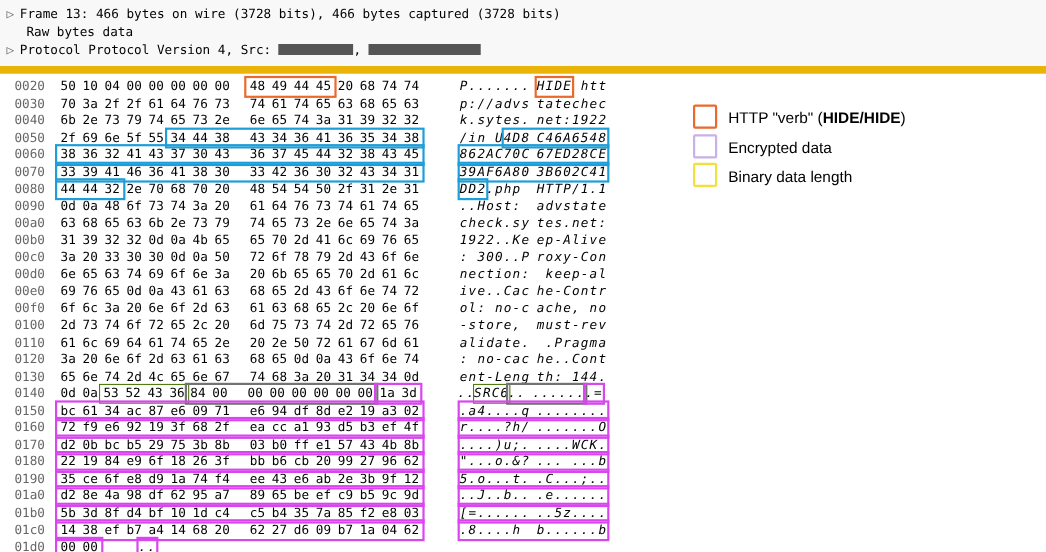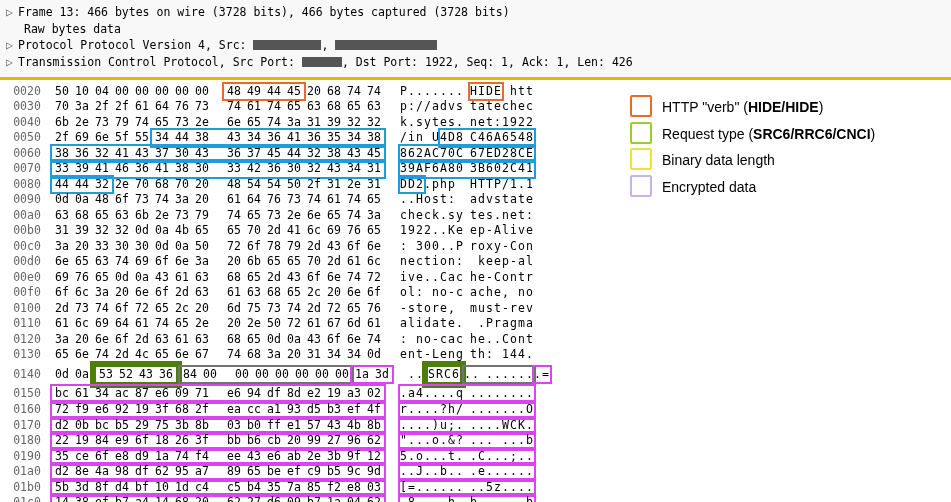--- a/index.html
+++ b/index.html
@@ -7,21 +7,21 @@
     padding: 0;
     font-family: "DejaVu Sans Mono", "Consolas", "Courier New", monospace;
     font-size: 11.5px;
     background: #fff;
     color: #000;
     width: 951px;
     box-sizing: border-box;
   }
   .frame-info {
     padding: 4px 6px 6px 6px;
-    border-bottom: 3px solid #eab308;
+    border-bottom: 7px solid #eab308;
     background: #f8f8f8;
     line-height: 1.45;
   }
   .frame-info .row {
     white-space: nowrap;
   }
   .tri {
     display: inline-block;
     width: 10px;
     margin-right: 2px;
@@ -62,30 +62,31 @@
   .a {
     display: inline-block;
     width: 8px;
   }
   .a8sep {
     display: inline-block;
     width: 6px;
   }
   .ascii-sec {
     display: inline-block;
-    margin-left: 16px;
+    margin-left: 34px;
+    font-style: italic;
   }
   .hex-sec {
     display: inline-block;
     margin-left: 4px;
   }
   
   .hl-orange { border: 2px solid #e96a2c; margin: -2px; padding: 0; }
   .hl-blue   { border: 2px solid #1e9ed8; margin: -2px; padding: 0; }
-  .hl-green  { border: 6px solid #4d7c0f; margin: -2px; padding: 0; }
+  .hl-green  { border: 1px solid #4d7c0f; margin: -2px; padding: 0; }
   .hl-yellow { border: 2px solid #737373; margin: -2px; padding: 0; }
   .hl-purple { border: 2px solid #d946ef; margin: -2px; padding: 0; }
   .seg { display: inline-block; }
 
   .legend {
     position: absolute;
     left: 630px;
     top: 94px;
     font-family: Arial, sans-serif;
     font-size: 14px;
@@ -112,23 +113,20 @@
 <div class="frame-info">
   <div class="row">
     <span class="tri">▷</span><span>Frame 13: 466 bytes on wire (3728 bits), 466 bytes captured (3728 bits)</span>
   </div>
   <div class="row">
     <span class="indent"></span><span>Raw bytes data</span>
   </div>
   <div class="row">
     <span class="tri">▷</span><span>Protocol Protocol Version 4, Src: </span><span class="redact" style="width:68px"></span>, <span class="redact" style="width:102px"></span>
   </div>
-  <div class="row">
-    <span class="tri">▷</span><span>Transmission Control Protocol, Src Port: </span><span class="redact" style="width:40px"></span><span>, Dst Port: 1922, Seq: 1, Ack: 1, Len: 426</span>
-  </div>
 </div>
 
 <div class="hex-pane" id="hex-pane">
     <div class="hex-row"><span class="offset">0020</span><span class="hex-sec"><span class="h">50</span><span class="h">10</span><span class="h">04</span><span class="h">00</span><span class="h">00</span><span class="h">00</span><span class="h">00</span><span class="h">00</span><span class="sep"></span><span class="seg hl-orange"><span class="h">48</span><span class="h">49</span><span class="h">44</span><span class="h">45</span></span><span class="h">20</span><span class="h">68</span><span class="h">74</span><span class="h">74</span></span><span class="ascii-sec"><span class="a">P</span><span class="a">.</span><span class="a">.</span><span class="a">.</span><span class="a">.</span><span class="a">.</span><span class="a">.</span><span class="a">.</span><span class="a8sep"></span><span class="seg hl-orange"><span class="a">H</span><span class="a">I</span><span class="a">D</span><span class="a">E</span></span><span class="a">&nbsp;</span><span class="a">h</span><span class="a">t</span><span class="a">t</span></span></div>
     <div class="hex-row"><span class="offset">0030</span><span class="hex-sec"><span class="h">70</span><span class="h">3a</span><span class="h">2f</span><span class="h">2f</span><span class="h">61</span><span class="h">64</span><span class="h">76</span><span class="h">73</span><span class="sep"></span><span class="h">74</span><span class="h">61</span><span class="h">74</span><span class="h">65</span><span class="h">63</span><span class="h">68</span><span class="h">65</span><span class="h">63</span></span><span class="ascii-sec"><span class="a">p</span><span class="a">:</span><span class="a">/</span><span class="a">/</span><span class="a">a</span><span class="a">d</span><span class="a">v</span><span class="a">s</span><span class="a8sep"></span><span class="a">t</span><span class="a">a</span><span class="a">t</span><span class="a">e</span><span class="a">c</span><span class="a">h</span><span class="a">e</span><span class="a">c</span></span></div>
     <div class="hex-row"><span class="offset">0040</span><span class="hex-sec"><span class="h">6b</span><span class="h">2e</span><span class="h">73</span><span class="h">79</span><span class="h">74</span><span class="h">65</span><span class="h">73</span><span class="h">2e</span><span class="sep"></span><span class="h">6e</span><span class="h">65</span><span class="h">74</span><span class="h">3a</span><span class="h">31</span><span class="h">39</span><span class="h">32</span><span class="h">32</span></span><span class="ascii-sec"><span class="a">k</span><span class="a">.</span><span class="a">s</span><span class="a">y</span><span class="a">t</span><span class="a">e</span><span class="a">s</span><span class="a">.</span><span class="a8sep"></span><span class="a">n</span><span class="a">e</span><span class="a">t</span><span class="a">:</span><span class="a">1</span><span class="a">9</span><span class="a">2</span><span class="a">2</span></span></div>
     <div class="hex-row"><span class="offset">0050</span><span class="hex-sec"><span class="h">2f</span><span class="h">69</span><span class="h">6e</span><span class="h">5f</span><span class="h">55</span><span class="seg hl-blue"><span class="h">34</span><span class="h">44</span><span class="h">38</span><span class="sep"></span><span class="h">43</span><span class="h">34</span><span class="h">36</span><span class="h">41</span><span class="h">36</span><span class="h">35</span><span class="h">34</span><span class="h">38</span></span></span><span class="ascii-sec"><span class="a">/</span><span class="a">i</span><span class="a">n</span><span class="a">&nbsp;</span><span class="a">U</span><span class="seg hl-blue"><span class="a">4</span><span class="a">D</span><span class="a">8</span><span class="a8sep"></span><span class="a">C</span><span class="a">4</span><span class="a">6</span><span class="a">A</span><span class="a">6</span><span class="a">5</span><span class="a">4</span><span class="a">8</span></span></span></div>
     <div class="hex-row"><span class="offset">0060</span><span class="hex-sec"><span class="seg hl-blue"><span class="h">38</span><span class="h">36</span><span class="h">32</span><span class="h">41</span><span class="h">43</span><span class="h">37</span><span class="h">30</span><span class="h">43</span><span class="sep"></span><span class="h">36</span><span class="h">37</span><span class="h">45</span><span class="h">44</span><span class="h">32</span><span class="h">38</span><span class="h">43</span><span class="h">45</span></span></span><span class="ascii-sec"><span class="seg hl-blue"><span class="a">8</span><span class="a">6</span><span class="a">2</span><span class="a">A</span><span class="a">C</span><span class="a">7</span><span class="a">0</span><span class="a">C</span><span class="a8sep"></span><span class="a">6</span><span class="a">7</span><span class="a">E</span><span class="a">D</span><span class="a">2</span><span class="a">8</span><span class="a">C</span><span class="a">E</span></span></span></div>
     <div class="hex-row"><span class="offset">0070</span><span class="hex-sec"><span class="seg hl-blue"><span class="h">33</span><span class="h">39</span><span class="h">41</span><span class="h">46</span><span class="h">36</span><span class="h">41</span><span class="h">38</span><span class="h">30</span><span class="sep"></span><span class="h">33</span><span class="h">42</span><span class="h">36</span><span class="h">30</span><span class="h">32</span><span class="h">43</span><span class="h">34</span><span class="h">31</span></span></span><span class="ascii-sec"><span class="seg hl-blue"><span class="a">3</span><span class="a">9</span><span class="a">A</span><span class="a">F</span><span class="a">6</span><span class="a">A</span><span class="a">8</span><span class="a">0</span><span class="a8sep"></span><span class="a">3</span><span class="a">B</span><span class="a">6</span><span class="a">0</span><span class="a">2</span><span class="a">C</span><span class="a">4</span><span class="a">1</span></span></span></div>
     <div class="hex-row"><span class="offset">0080</span><span class="hex-sec"><span class="seg hl-blue"><span class="h">44</span><span class="h">44</span><span class="h">32</span></span><span class="h">2e</span><span class="h">70</span><span class="h">68</span><span class="h">70</span><span class="h">20</span><span class="sep"></span><span class="h">48</span><span class="h">54</span><span class="h">54</span><span class="h">50</span><span class="h">2f</span><span class="h">31</span><span class="h">2e</span><span class="h">31</span></span><span class="ascii-sec"><span class="seg hl-blue"><span class="a">D</span><span class="a">D</span><span class="a">2</span></span><span class="a">.</span><span class="a">p</span><span class="a">h</span><span class="a">p</span><span class="a">&nbsp;</span><span class="a8sep"></span><span class="a">H</span><span class="a">T</span><span class="a">T</span><span class="a">P</span><span class="a">/</span><span class="a">1</span><span class="a">.</span><span class="a">1</span></span></div>
@@ -150,16 +148,15 @@
     <div class="hex-row"><span class="offset">0180</span><span class="hex-sec"><span class="seg hl-purple"><span class="h">22</span><span class="h">19</span><span class="h">84</span><span class="h">e9</span><span class="h">6f</span><span class="h">18</span><span class="h">26</span><span class="h">3f</span><span class="sep"></span><span class="h">bb</span><span class="h">b6</span><span class="h">cb</span><span class="h">20</span><span class="h">99</span><span class="h">27</span><span class="h">96</span><span class="h">62</span></span></span><span class="ascii-sec"><span class="seg hl-purple"><span class="a">"</span><span class="a">.</span><span class="a">.</span><span class="a">.</span><span class="a">o</span><span class="a">.</span><span class="a">&amp;</span><span class="a">?</span><span class="a8sep"></span><span class="a">.</span><span class="a">.</span><span class="a">.</span><span class="a">&nbsp;</span><span class="a">.</span><span class="a">.</span><span class="a">.</span><span class="a">b</span></span></span></div>
     <div class="hex-row"><span class="offset">0190</span><span class="hex-sec"><span class="seg hl-purple"><span class="h">35</span><span class="h">ce</span><span class="h">6f</span><span class="h">e8</span><span class="h">d9</span><span class="h">1a</span><span class="h">74</span><span class="h">f4</span><span class="sep"></span><span class="h">ee</span><span class="h">43</span><span class="h">e6</span><span class="h">ab</span><span class="h">2e</span><span class="h">3b</span><span class="h">9f</span><span class="h">12</span></span></span><span class="ascii-sec"><span class="seg hl-purple"><span class="a">5</span><span class="a">.</span><span class="a">o</span><span class="a">.</span><span class="a">.</span><span class="a">.</span><span class="a">t</span><span class="a">.</span><span class="a8sep"></span><span class="a">.</span><span class="a">C</span><span class="a">.</span><span class="a">.</span><span class="a">.</span><span class="a">;</span><span class="a">.</span><span class="a">.</span></span></span></div>
     <div class="hex-row"><span class="offset">01a0</span><span class="hex-sec"><span class="seg hl-purple"><span class="h">d2</span><span class="h">8e</span><span class="h">4a</span><span class="h">98</span><span class="h">df</span><span class="h">62</span><span class="h">95</span><span class="h">a7</span><span class="sep"></span><span class="h">89</span><span class="h">65</span><span class="h">be</span><span class="h">ef</span><span class="h">c9</span><span class="h">b5</span><span class="h">9c</span><span class="h">9d</span></span></span><span class="ascii-sec"><span class="seg hl-purple"><span class="a">.</span><span class="a">.</span><span class="a">J</span><span class="a">.</span><span class="a">.</span><span class="a">b</span><span class="a">.</span><span class="a">.</span><span class="a8sep"></span><span class="a">.</span><span class="a">e</span><span class="a">.</span><span class="a">.</span><span class="a">.</span><span class="a">.</span><span class="a">.</span><span class="a">.</span></span></span></div>
     <div class="hex-row"><span class="offset">01b0</span><span class="hex-sec"><span class="seg hl-purple"><span class="h">5b</span><span class="h">3d</span><span class="h">8f</span><span class="h">d4</span><span class="h">bf</span><span class="h">10</span><span class="h">1d</span><span class="h">c4</span><span class="sep"></span><span class="h">c5</span><span class="h">b4</span><span class="h">35</span><span class="h">7a</span><span class="h">85</span><span class="h">f2</span><span class="h">e8</span><span class="h">03</span></span></span><span class="ascii-sec"><span class="seg hl-purple"><span class="a">[</span><span class="a">=</span><span class="a">.</span><span class="a">.</span><span class="a">.</span><span class="a">.</span><span class="a">.</span><span class="a">.</span><span class="a8sep"></span><span class="a">.</span><span class="a">.</span><span class="a">5</span><span class="a">z</span><span class="a">.</span><span class="a">.</span><span class="a">.</span><span class="a">.</span></span></span></div>
     <div class="hex-row"><span class="offset">01c0</span><span class="hex-sec"><span class="seg hl-purple"><span class="h">14</span><span class="h">38</span><span class="h">ef</span><span class="h">b7</span><span class="h">a4</span><span class="h">14</span><span class="h">68</span><span class="h">20</span><span class="sep"></span><span class="h">62</span><span class="h">27</span><span class="h">d6</span><span class="h">09</span><span class="h">b7</span><span class="h">1a</span><span class="h">04</span><span class="h">62</span></span></span><span class="ascii-sec"><span class="seg hl-purple"><span class="a">.</span><span class="a">8</span><span class="a">.</span><span class="a">.</span><span class="a">.</span><span class="a">.</span><span class="a">h</span><span class="a">&nbsp;</span><span class="a8sep"></span><span class="a">b</span><span class="a">.</span><span class="a">.</span><span class="a">.</span><span class="a">.</span><span class="a">.</span><span class="a">.</span><span class="a">b</span></span></span></div>
     <div class="hex-row"><span class="offset">01d0</span><span class="hex-sec"><span class="seg hl-purple"><span class="h">00</span><span class="h">00</span></span></span><span class="ascii-sec"><span class="seg hl-purple"><span class="a">.</span><span class="a">.</span></span></span></div>
   </div>
 
 <div class="legend">
   <div><span class="sw sw-o"></span><span>HTTP "verb" (</span><b>HIDE/HIDE</b><span>)</span></div>
-  <div><span class="sw sw-g"></span><span>Request type (</span><b>SRC6/RRC6/CNCI</b><span>)</span></div>
+  <div><span class="sw sw-p"></span><span>Encrypted data</span></div>
   <div><span class="sw sw-y"></span><span>Binary data length</span></div>
-  <div><span class="sw sw-p"></span><span>Encrypted data</span></div>
 </div>
 
 </body></html>

